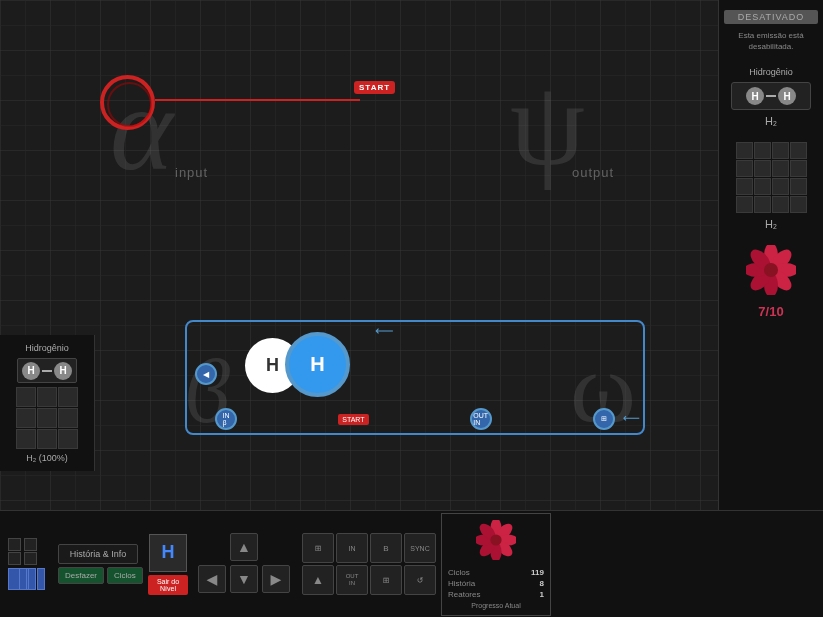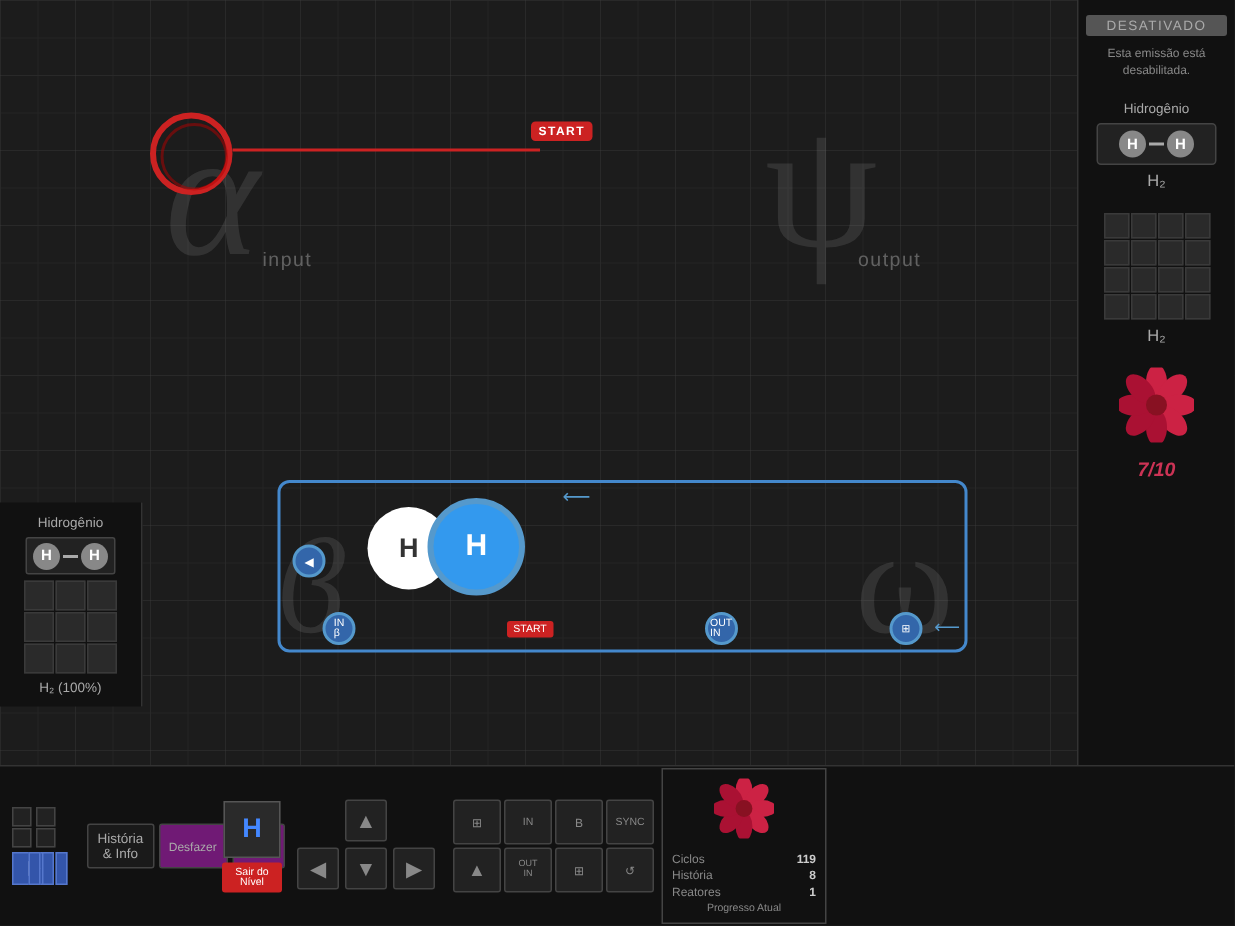--- a/index.html
+++ b/index.html
@@ -321,21 +321,20 @@
       border: 1px solid #3a3a3a;
       width: 17px; height: 17px;
     }
 
     .score-text {
       font-size: 13px;
       color: #cc3355;
       text-align: center;
       font-weight: bold;
       margin-bottom: 10px;
-      font-style: italic;
     }
 
     
     .bottom-toolbar {
       position: absolute;
       bottom: 0;
       left: 0;
       width: 823px;
       height: 107px;
       background: #111;
@@ -356,21 +355,21 @@
       border-radius: 2px;
       text-align: center;
     }
 
     .undo-redo-row {
       display: flex;
       gap: 3px;
     }
 
     .small-btn {
-      background: #701a75;
+      background: #14532d;
       border: 1px solid #444;
       color: #aaa;
       font-size: 8px;
       padding: 3px 6px;
       cursor: pointer;
       border-radius: 2px;
       flex: 1;
       text-align: center;
     }
 
@@ -694,21 +693,21 @@
     <div style="background:#3355aa; border:1px solid #5577cc; width:28px; height:22px; display:flex; align-items:center; justify-content:center; position:relative;">
       <div style="width:0; height:0; border-top:5px solid transparent; border-bottom:5px solid transparent; border-left:8px solid white; margin-left:2px;"></div>
       <div style="position:absolute; right:-10px; top:50%; transform:translateY(-50%); display:flex; gap:1px;">
         <div style="background:#3355aa; border:1px solid #5577cc; width:8px; height:22px;"></div>
         <div style="background:#3355aa; border:1px solid #5577cc; width:8px; height:22px;"></div>
         <div style="background:#3355aa; border:1px solid #5577cc; width:8px; height:22px;"></div>
       </div>
     </div>
   </div>
 
-  <div style="width:80px; display:flex; flex-direction:row; gap:3px; margin-left:15px;">
+  <div style="width:80px; display:flex; flex-direction:column; gap:3px; margin-left:15px;">
     <button class="history-btn">História &amp; Info</button>
     <div class="undo-redo-row">
       <button class="small-btn">Desfazer</button>
       <button class="small-btn">Ciclos</button>
     </div>
   </div>
 
   <div class="level-icon-area" style="margin-left:5px;">
     <div class="level-icon-box">
       <span>H</span>

